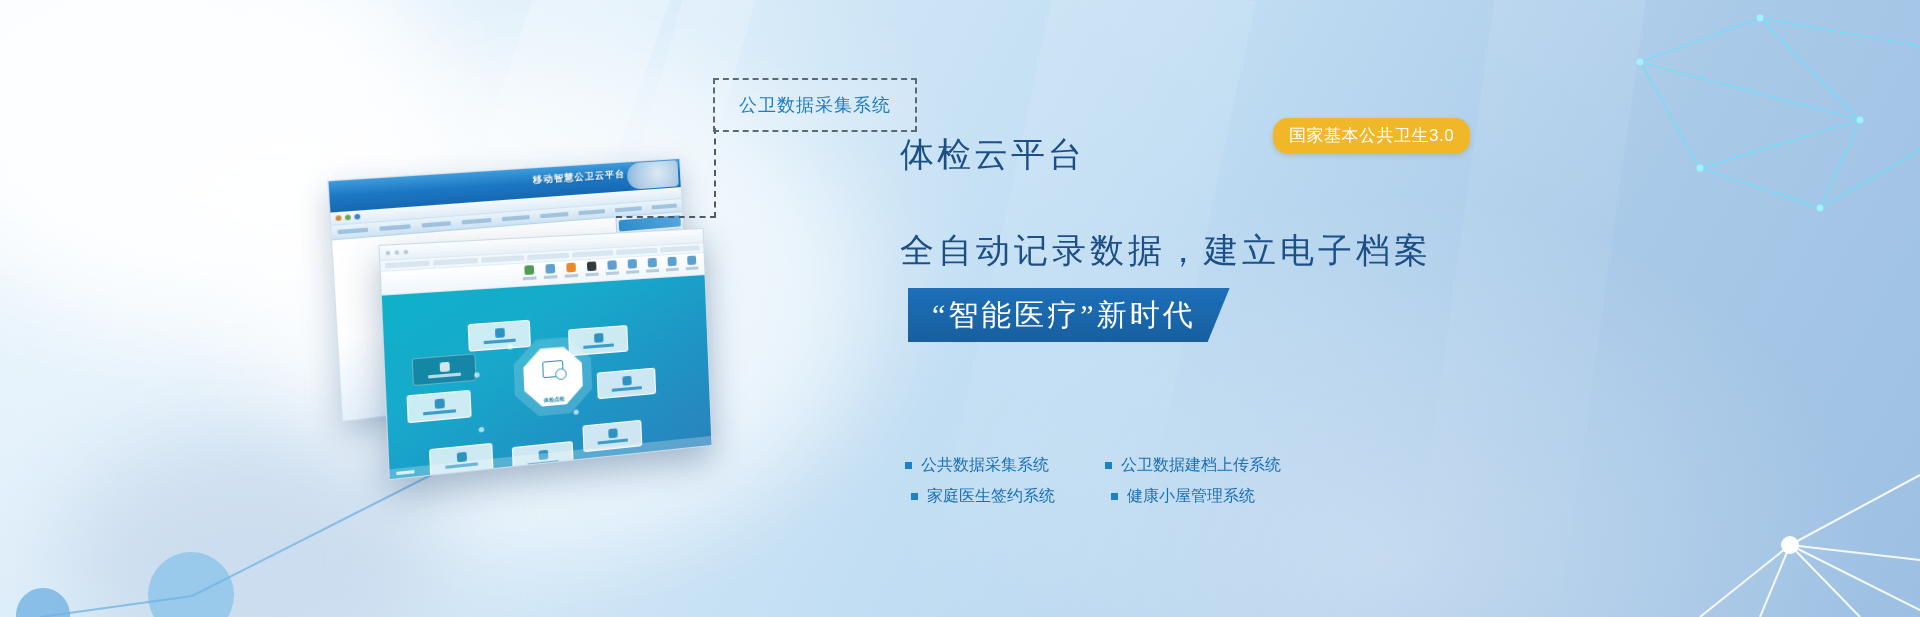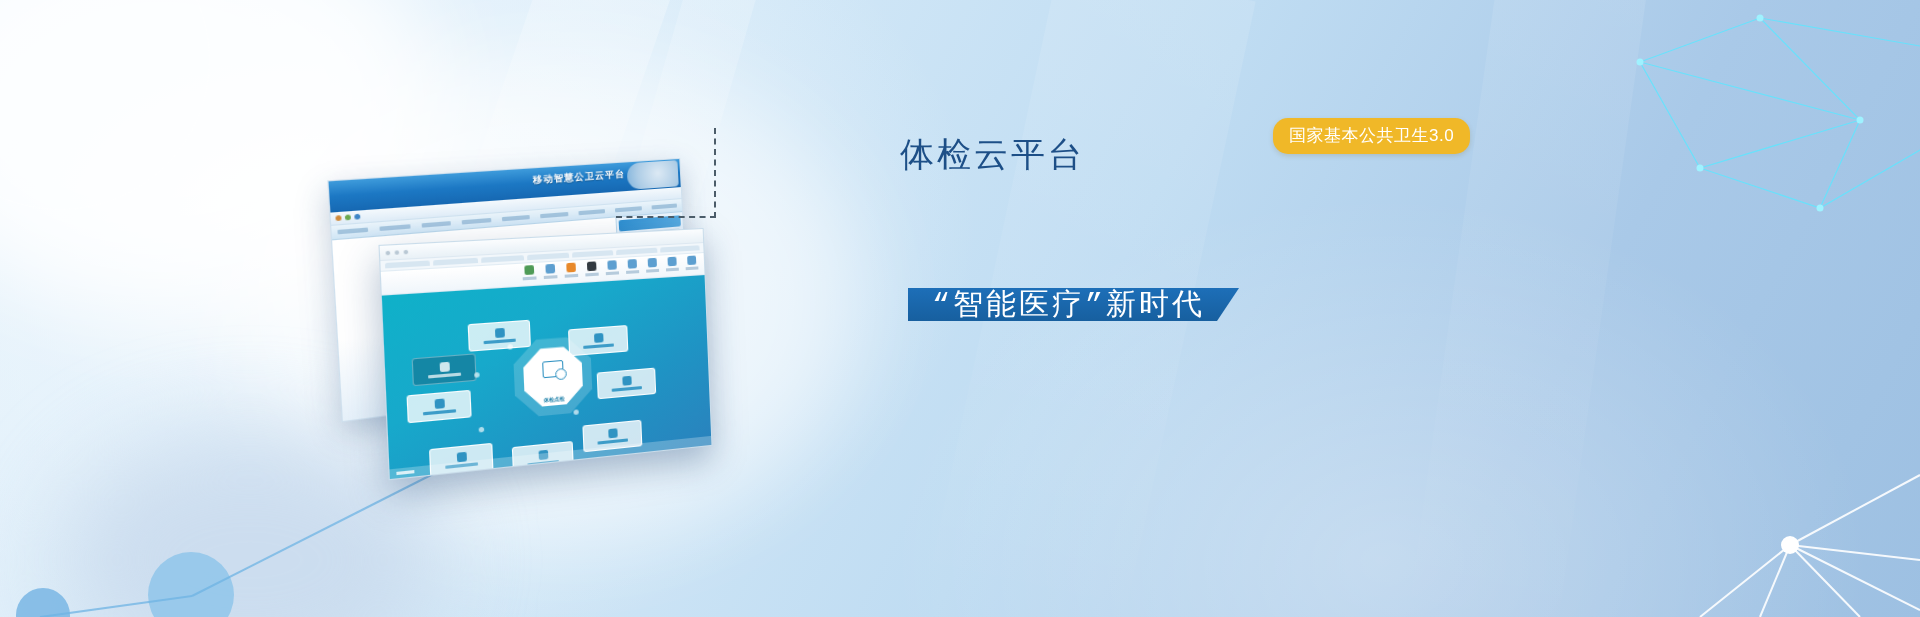--- a/index.html
+++ b/index.html
@@ -208,24 +208,24 @@
   .line2 {
     position:absolute; left: 900px; top: 228px;
     font-family: "Liberation Serif", serif;
     font-size: 34px;
     color: #1d4f87;
     letter-spacing: 4px;
     white-space: nowrap;
   }
   .ribbon {
     position:absolute; left: 908px; top: 288px;
-    height: 33px;
+    height: 54px;
     background: linear-gradient(to bottom,#1d6fb8 0%, #175f9f 100%);
     color:#fff;
-    font-family: Liberation Mono, monospace;
+    font-family: Liberation Serif, serif;
     font-size: 30px;
     letter-spacing: 3px;
     display:flex; align-items:center;
     padding: 0 34px 0 24px;
     clip-path: polygon(0 0, 100% 0, calc(100% - 22px) 100%, 0 100%);
     white-space:nowrap;
   }
   .desc {
     position:absolute; left: 901px; top: 400px;
     width: 700px;
@@ -465,29 +465,51 @@
         <div class="hub-label">体检点检</div>
       </div>
       <div class="mf-foot">
           <b></b>
         </div>
     </div>
   </div>
 
   <div class="leader"></div>
   <div class="leader2"></div>
+  <div class="callout">
+    <span>公卫数据采集系统</span>
+  </div>
 
   <div class="headline">
     <span class="sub">体检云平台</span>
   </div>
 
   <div class="badge">
     <span>国家基本公共卫生3.0</span>
   </div>
 
+  <div class="line2">全自动记录数据，建立电子档案</div>
 
   <div class="ribbon">
     <span>“智能医疗”新时代</span>
   </div>
 
 
+  <div class="bullets">
+    <div class="bi">
+      <span class="sq"></span>
+      <span>公共数据采集系统</span>
+    </div>
+    <div class="bi">
+      <span class="sq"></span>
+      <span>公卫数据建档上传系统</span>
+    </div>
+    <div class="bi off">
+      <span class="sq"></span>
+      <span>家庭医生签约系统</span>
+    </div>
+    <div class="bi off">
+      <span class="sq"></span>
+      <span>健康小屋管理系统</span>
+    </div>
+  </div>
 
 </div>
 
 </body></html>

